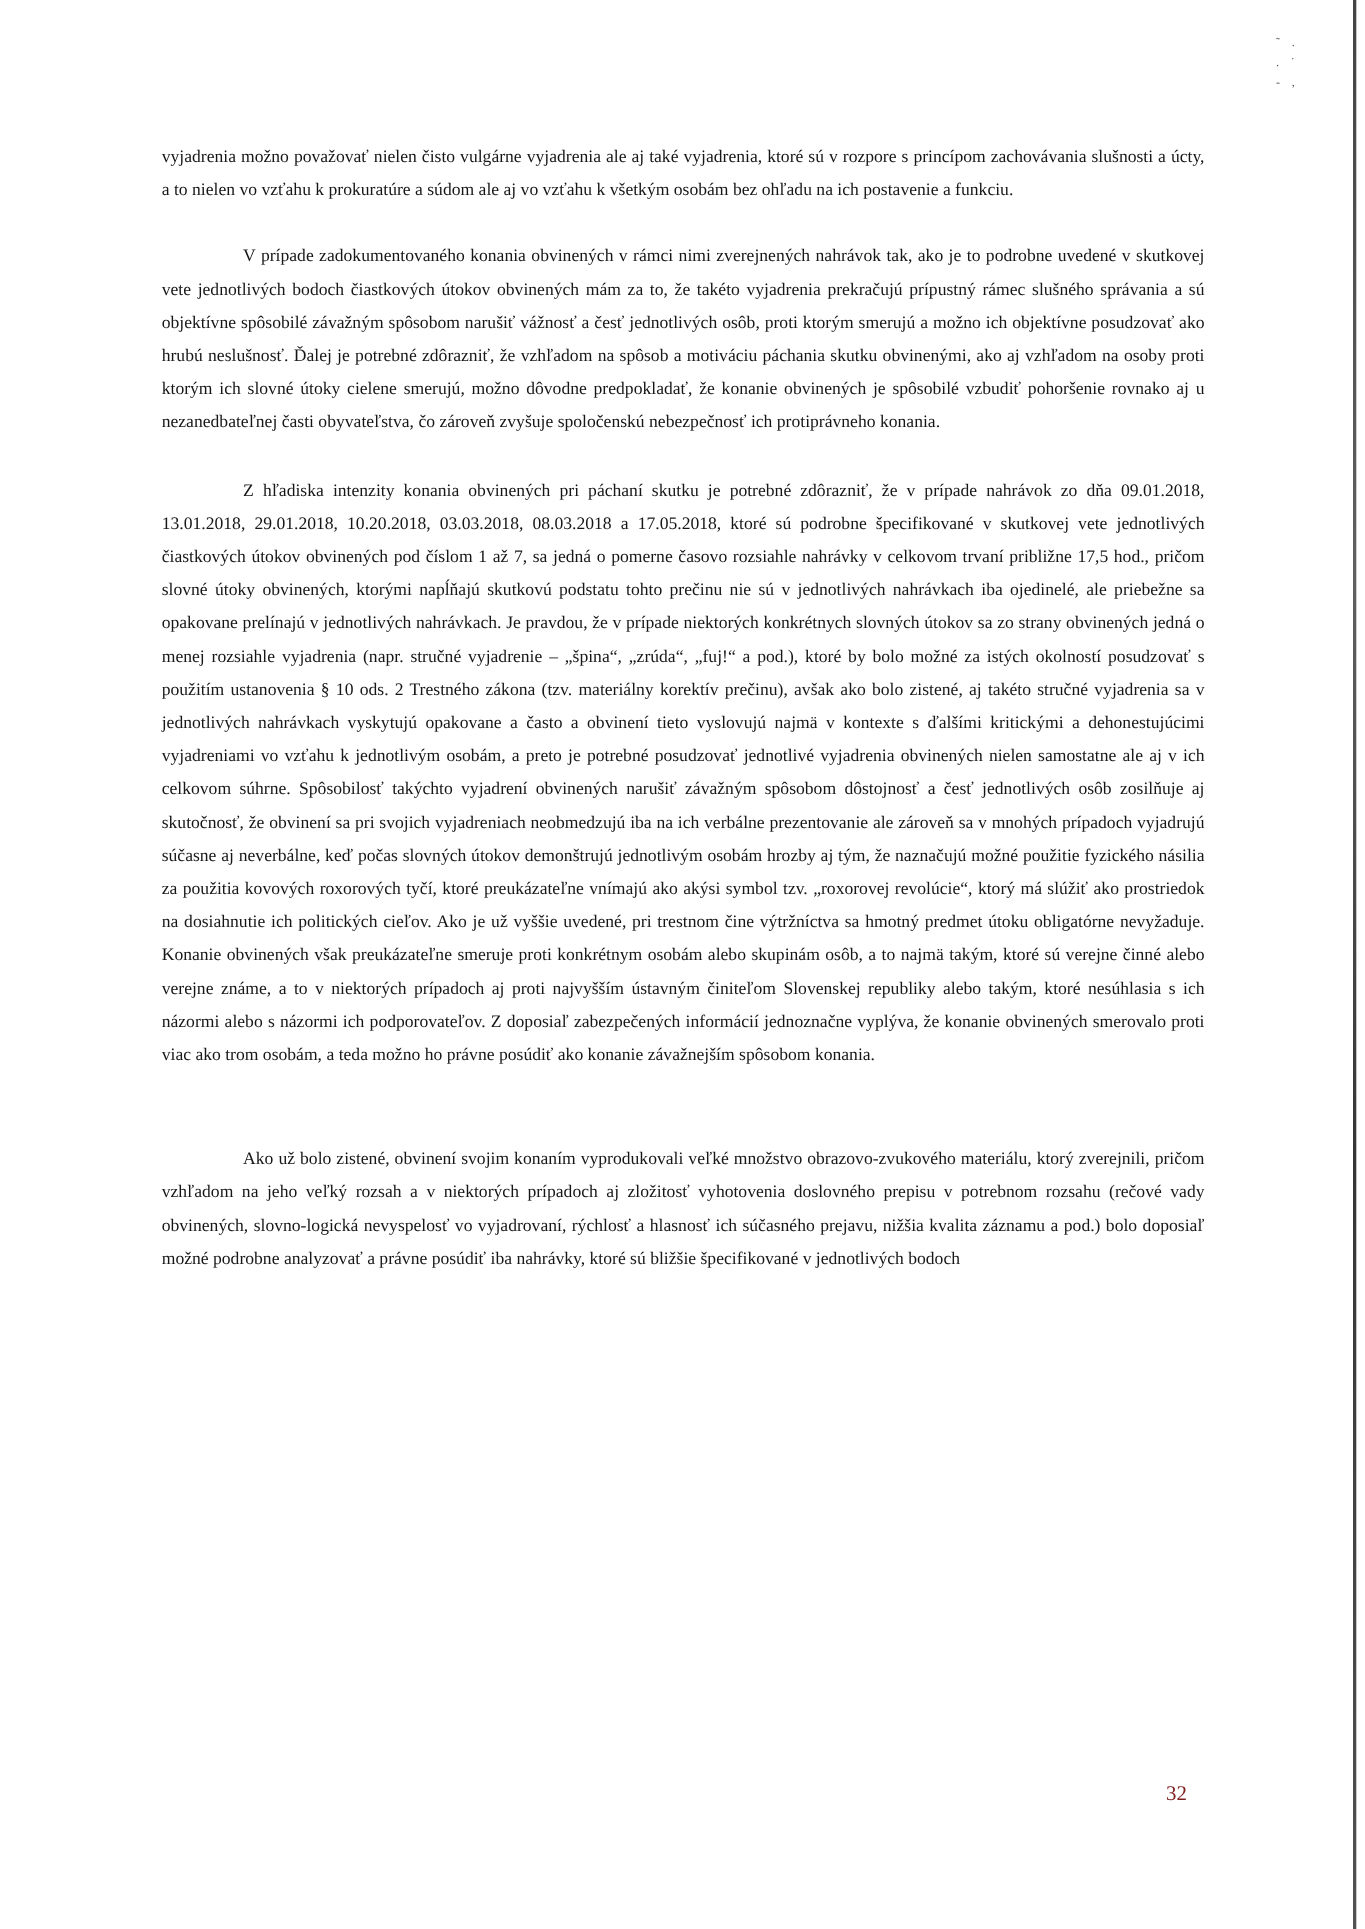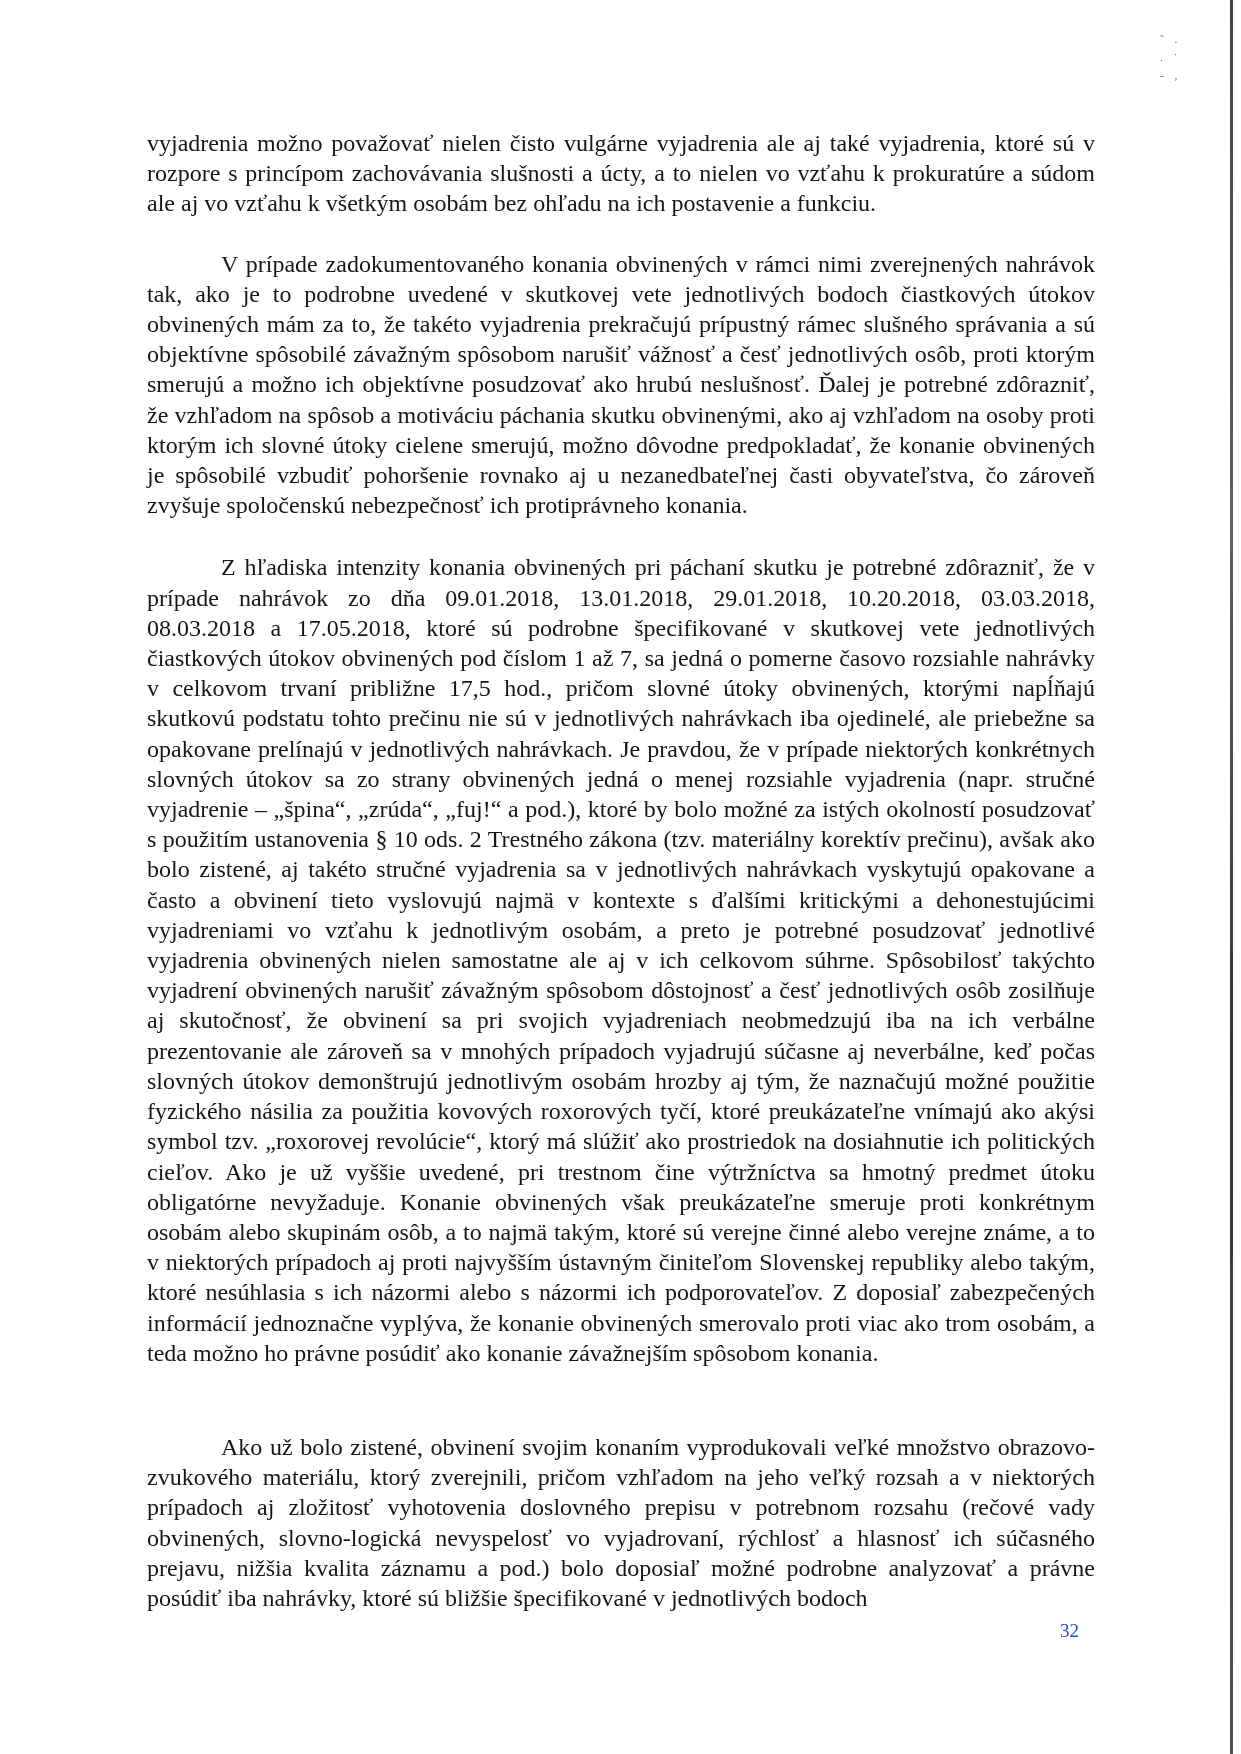--- a/index.html
+++ b/index.html
@@ -14,31 +14,31 @@
       opacity: 0.85;
     }
     .scan-marks {
       position: absolute; left: 1160px; top: 30px; width: 40px; height: 90px;
       font-family: "Liberation Serif", serif; font-size: 11px; color: #555;
       line-height: 18px; letter-spacing: 4px;
     }
     .body-text {
       position: absolute; left: 147px; top: 128px; width: 948px;
       font-family: "Liberation Serif", serif;
-      font-size: 24px; line-height: 30.2px; color: #161616;
+      font-size: 16px; line-height: 30.2px; color: #161616;
       text-align: justify;
     }
     .para { margin: 0; text-indent: 0; }
     .para.indent { text-indent: 74px; }
     .gap1 { height: 30px; }
     .gap2 { height: 32px; }
     .gap3 { height: 64px; }
     .page-number {
       position: absolute; left: 1060px; top: 1620px;
-      font-family: "Liberation Serif", serif; font-size: 19px; color: #1d4ed8;
+      font-family: "Liberation Serif", serif; font-size: 19px; color: #7f1d1d;
     }
   </style>
 </head>
 <body>
 
 <div class="page">
   <div class="scan-edge"></div>
   <div class="scan-marks">˜ .<br>. ˙<br>- ,</div>
 
   <div class="body-text">

